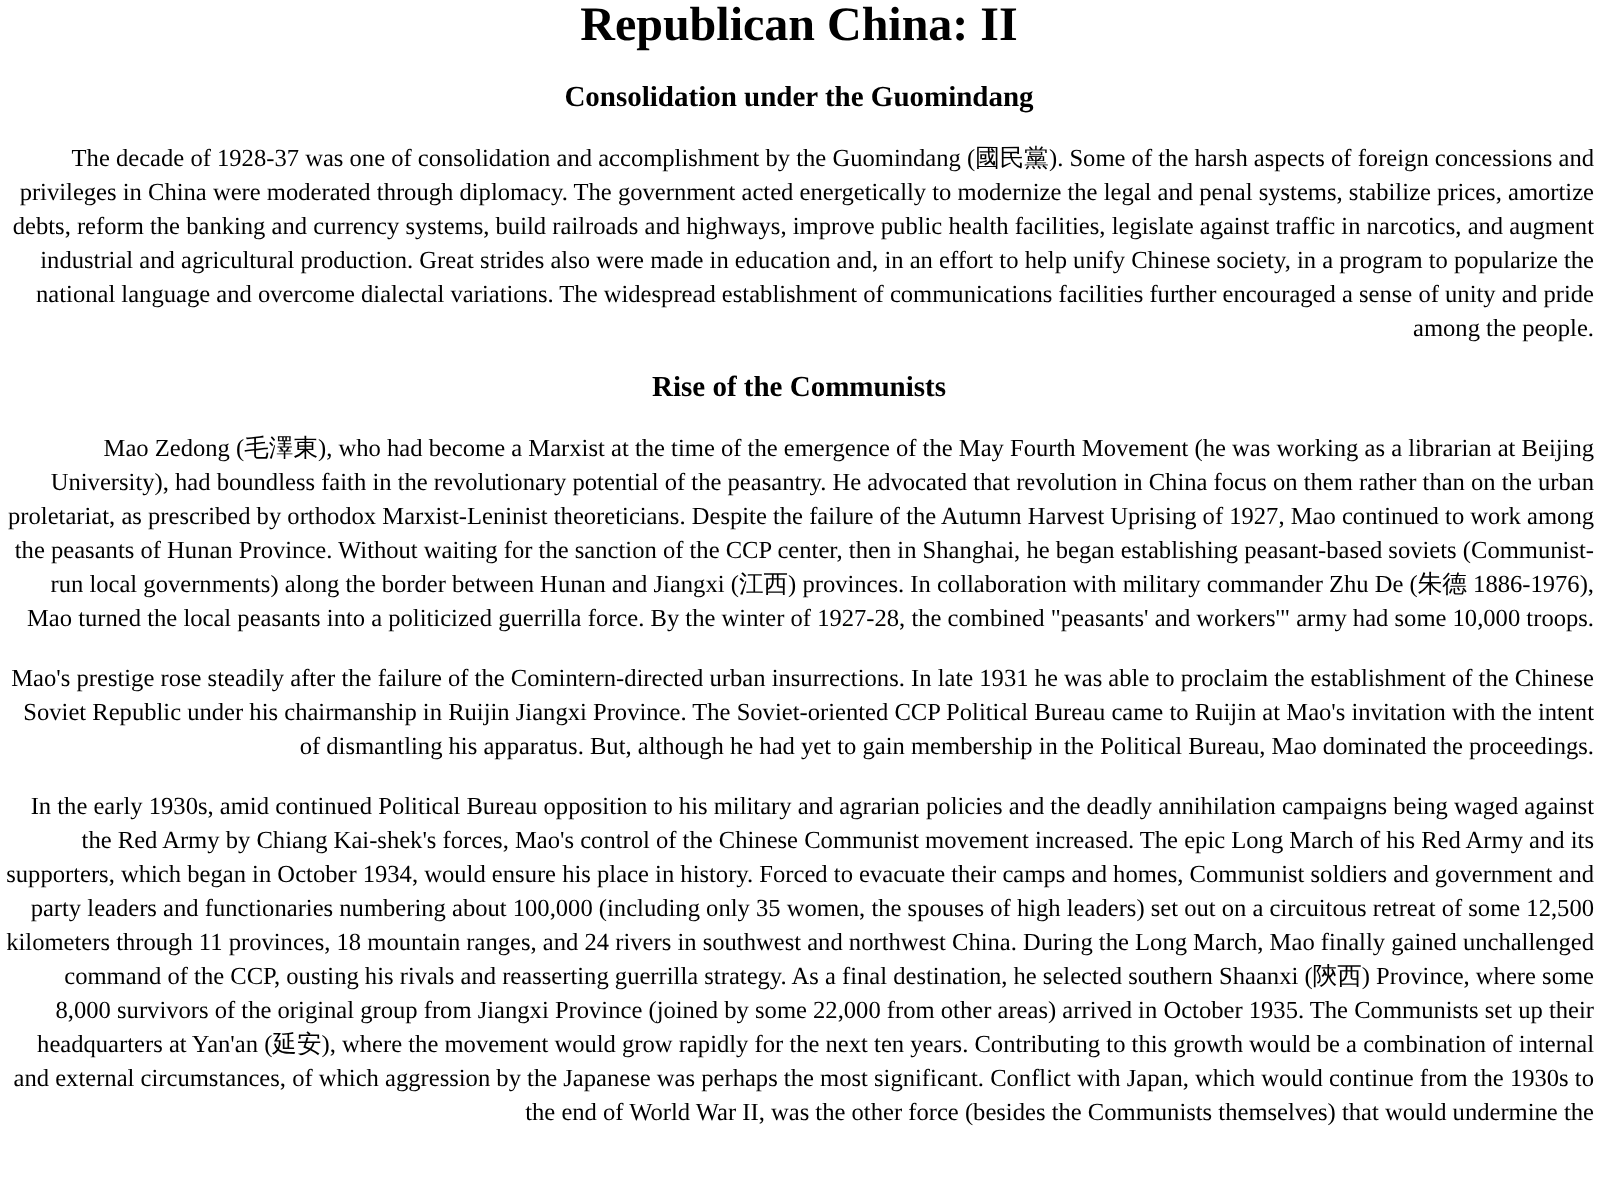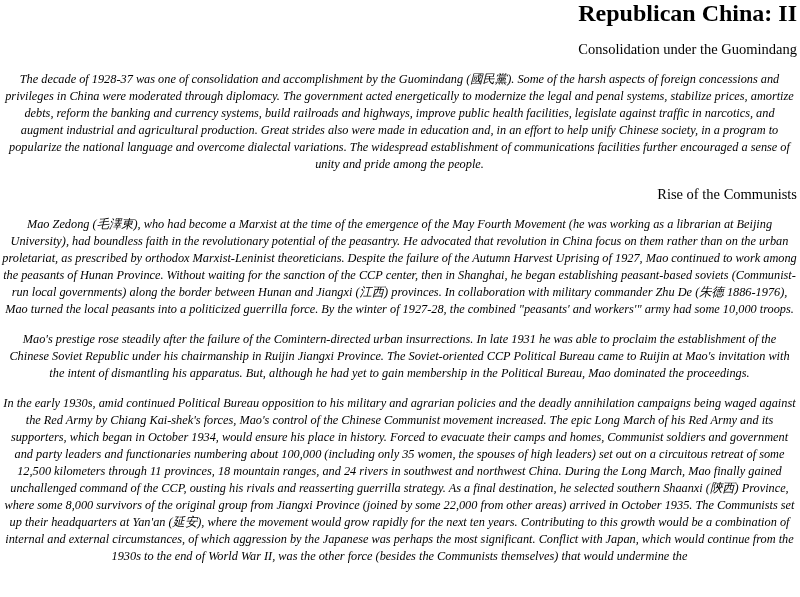--- a/index.html
+++ b/index.html
@@ -12,34 +12,33 @@
     color: #000000;
     font-family: "Liberation Serif", "DejaVu Serif", serif;
     font-size: 12.3px;
     line-height: 17px;
   }
   .page { padding: 0 3px 0 2px; }
   h1.doc-title {
     font-size: 24px;
     line-height: 27px;
     font-weight: bold;
-    text-align: right;
+    text-align: center;
     margin: 0 0 14px 0;
   }
   h3.section-heading {
     font-size: 14.5px;
     line-height: 17px;
-    font-weight: normal;
-    text-align: right;
+    font-weight: bold;
+    text-align: center;
     margin: 13px 0;
   }
   p.body-paragraph {
     margin: 13px 0;
-    text-align: center;
-    font-style: italic;
+    text-align: right;
   }
 </style>
 </head>
 <body>
 
 <div class="viewport">
   <div class="page">
 
     <h1 class="doc-title">Republican China: II</h1>
 

